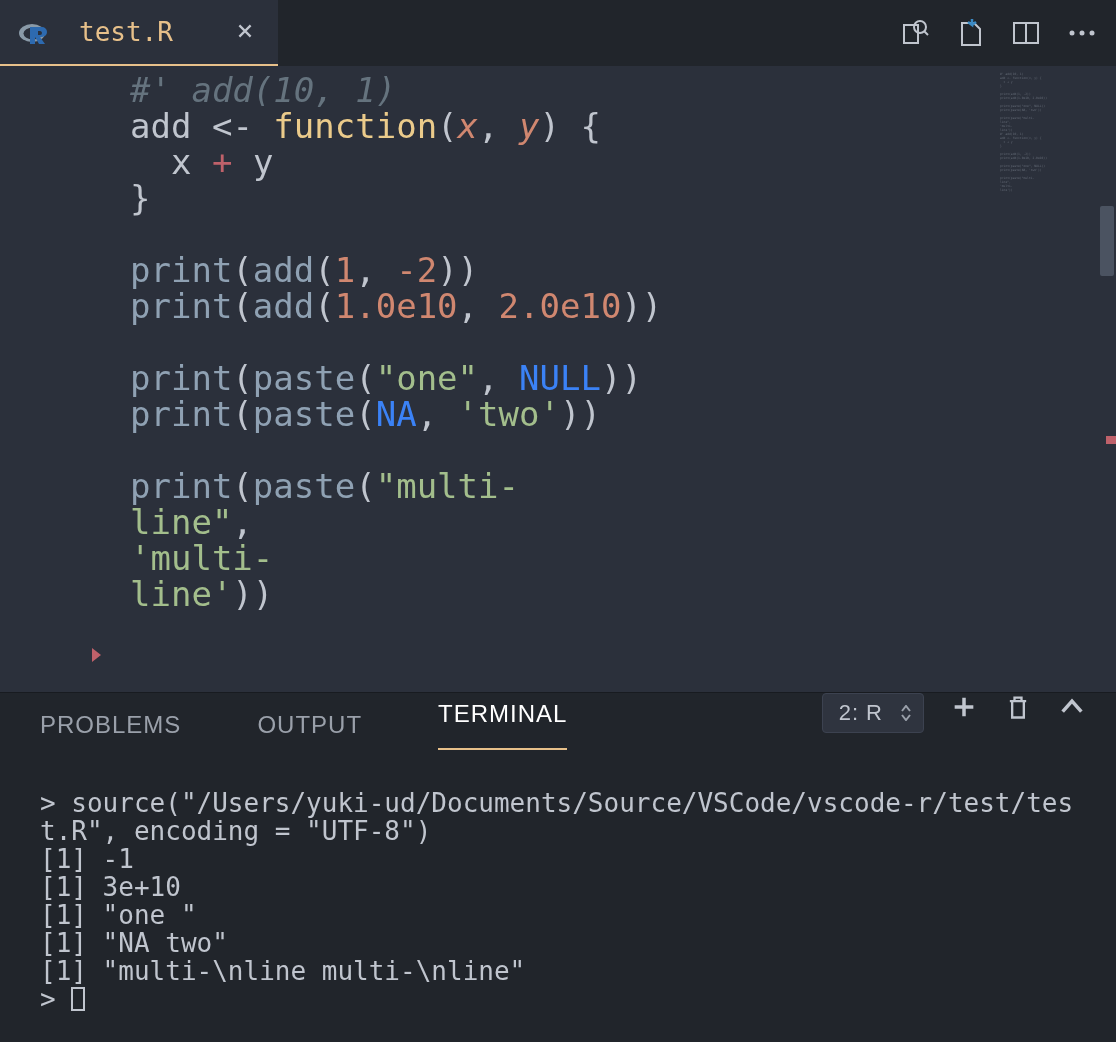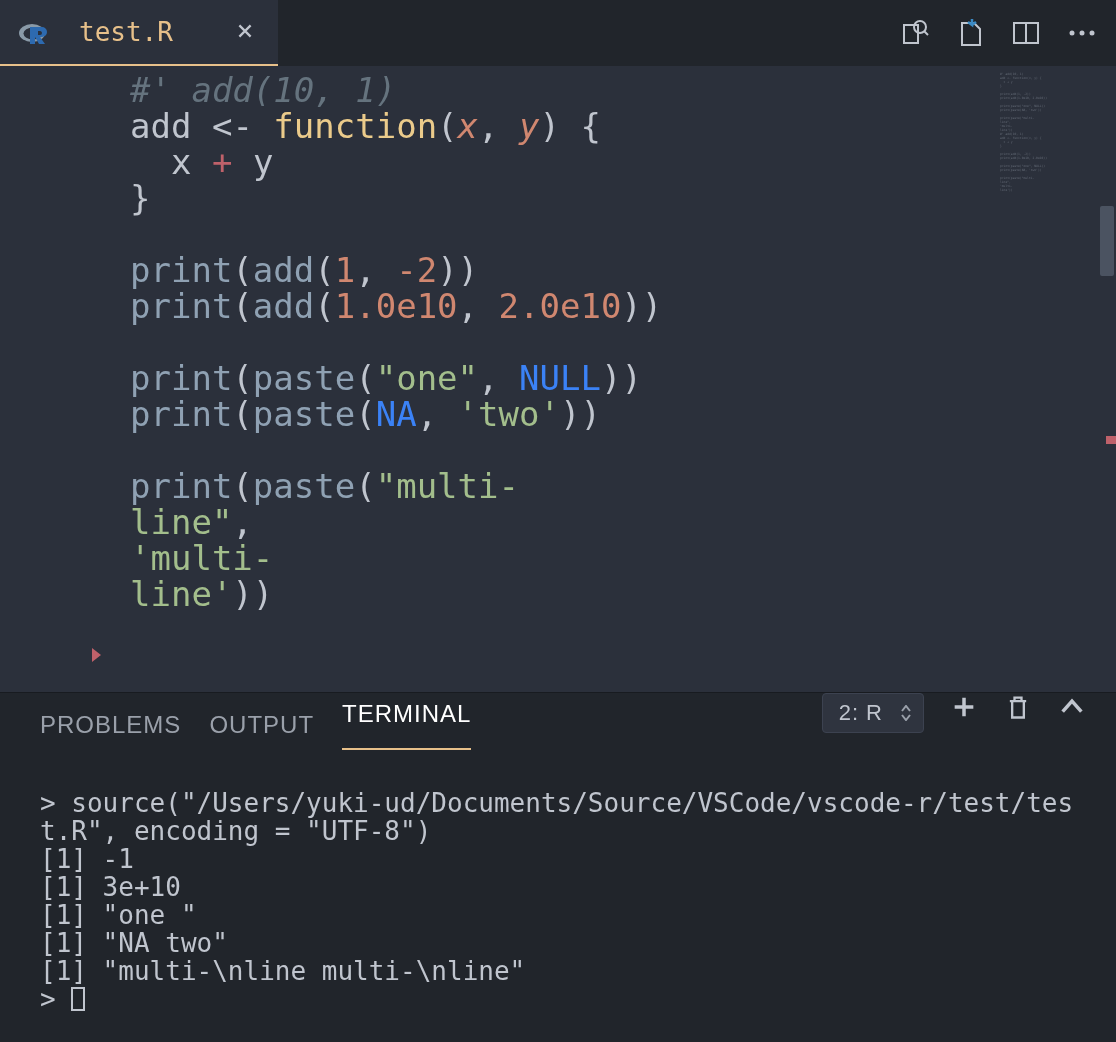--- a/index.html
+++ b/index.html
@@ -149,21 +149,21 @@
     background: #21252b;
     border-top: 1px solid #181b20;
     display: flex;
     flex-direction: column;
   }
   .panel-tabs {
     display: flex;
     align-items: center;
     height: 64px;
     padding: 0 40px;
-    gap: 28px;
+    gap: 76px;
     font-family: "Helvetica Neue", Arial, sans-serif;
     font-size: 24px;
     letter-spacing: 1px;
     color: #9aa0aa;
     position: relative;
   }
   .panel-tab { cursor:pointer; }
   .panel-tab.active { color:#ffffff; border-bottom:2px solid #e7c08a; padding-bottom:20px; }
   .panel-right {
     position:absolute;

